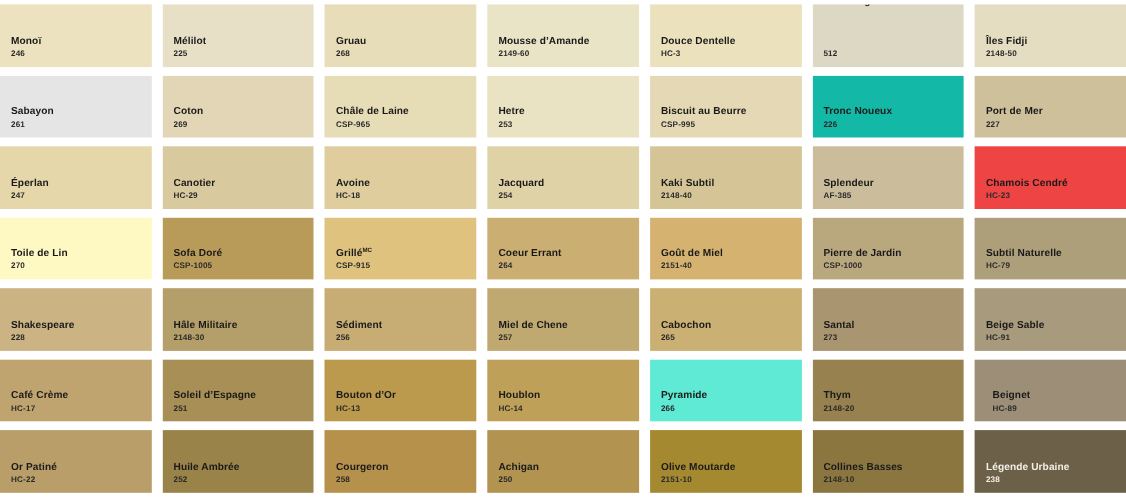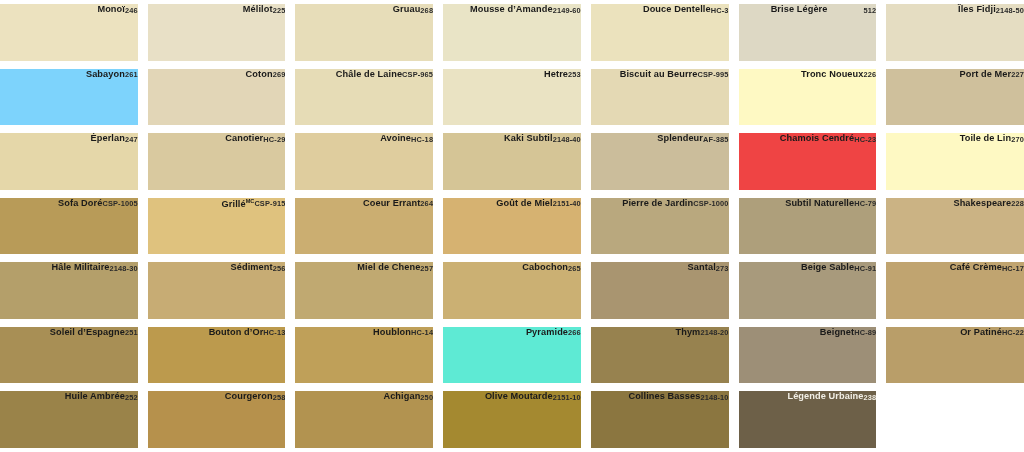--- a/index.html
+++ b/index.html
@@ -17,21 +17,21 @@
     grid-template-columns: repeat(7, 1fr);
     grid-template-rows: repeat(7, 1fr);
     column-gap: 10px;
     row-gap: 8px;
     padding: 4px 0 4px 0;
     background: #ffffff;
   }
   .swatch {
     position: relative;
     display: flex;
-    flex-direction: row;
+    flex-direction: column;
     justify-content: flex-end;
     padding: 0 0 7px 10px;
     overflow: hidden;
   }
   .swatch-name {
     font-size: 9.2px;
     font-weight: bold;
     letter-spacing: 0.1px;
     line-height: 1.15;
     color: #1a1a1a;
@@ -80,60 +80,64 @@
       <div class="swatch-code">HC-3</div>
     </div>
     <div class="swatch" style="background: rgb(221, 216, 196); gap: 36px;">
       <div class="swatch-name">Brise Légère</div>
       <div class="swatch-code">512</div>
     </div>
     <div class="swatch" style="background: rgb(229, 221, 194);">
       <div class="swatch-name">Îles Fidji</div>
       <div class="swatch-code">2148-50</div>
     </div>
-    <div class="swatch" style="background: #7dd3fc;">
+    <div class="swatch" style="background: #e5e5e5;">
       <div class="swatch-name">Sabayon</div>
       <div class="swatch-code">261</div>
     </div>
     <div class="swatch" style="background: rgb(226, 214, 183);">
       <div class="swatch-name">Coton</div>
       <div class="swatch-code">269</div>
     </div>
     <div class="swatch" style="background: rgb(230, 220, 182);">
       <div class="swatch-name">Châle de Laine</div>
       <div class="swatch-code">CSP-965</div>
     </div>
     <div class="swatch" style="background: rgb(234, 227, 195);">
       <div class="swatch-name">Hetre</div>
       <div class="swatch-code">253</div>
     </div>
     <div class="swatch" style="background: rgb(228, 217, 180);">
       <div class="swatch-name">Biscuit au Beurre</div>
       <div class="swatch-code">CSP-995</div>
     </div>
-    <div class="swatch" style="background: #fef9c3;">
+    <div class="swatch" style="background: #14b8a6;">
       <div class="swatch-name">Tronc Noueux</div>
       <div class="swatch-code">226</div>
     </div>
     <div class="swatch" style="background: rgb(207, 192, 156);">
       <div class="swatch-name">Port de Mer</div>
       <div class="swatch-code">227</div>
     </div>
     <div class="swatch" style="background: rgb(229, 215, 169);">
       <div class="swatch-name">Éperlan</div>
       <div class="swatch-code">247</div>
     </div>
     <div class="swatch" style="background: rgb(217, 201, 159);">
       <div class="swatch-name">Canotier</div>
       <div class="swatch-code">HC-29</div>
     </div>
     <div class="swatch" style="background: rgb(223, 205, 158);">
       <div class="swatch-name">Avoine</div>
       <div class="swatch-code">HC-18</div>
     </div>
+    <div class="swatch" style="background: rgb(224, 210, 167);">
+      <div class="swatch-name">Jacquard</div>
+      <div class="swatch-code">254</div>
+    </div>
     <div class="swatch" style="background: rgb(213, 197, 150);">
       <div class="swatch-name">Kaki Subtil</div>
       <div class="swatch-code">2148-40</div>
     </div>
     <div class="swatch" style="background: rgb(203, 189, 155);">
       <div class="swatch-name">Splendeur</div>
       <div class="swatch-code">AF-385</div>
     </div>
     <div class="swatch" style="background: #ef4444;">
       <div class="swatch-name">Chamois Cendré</div>

